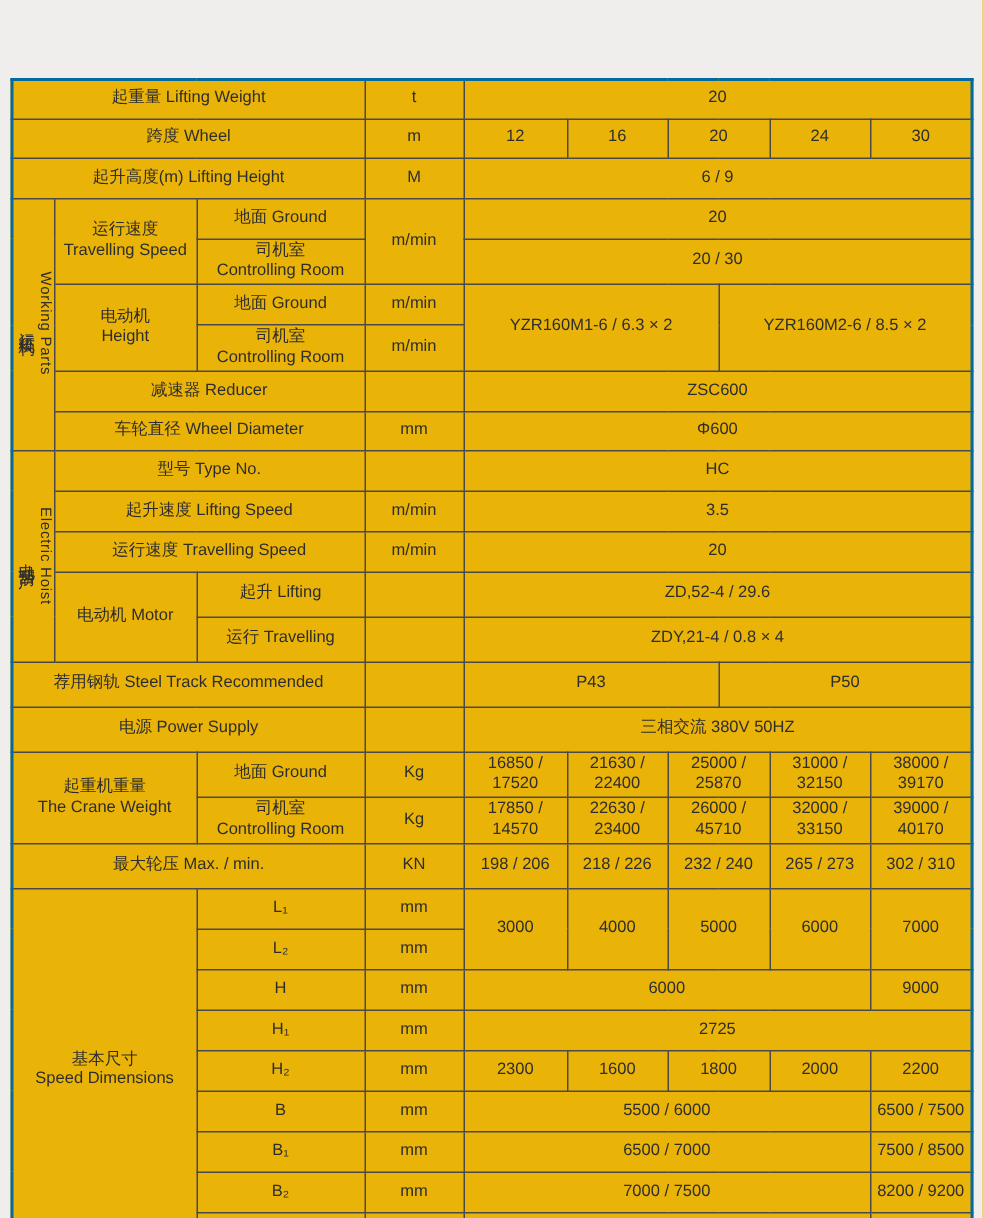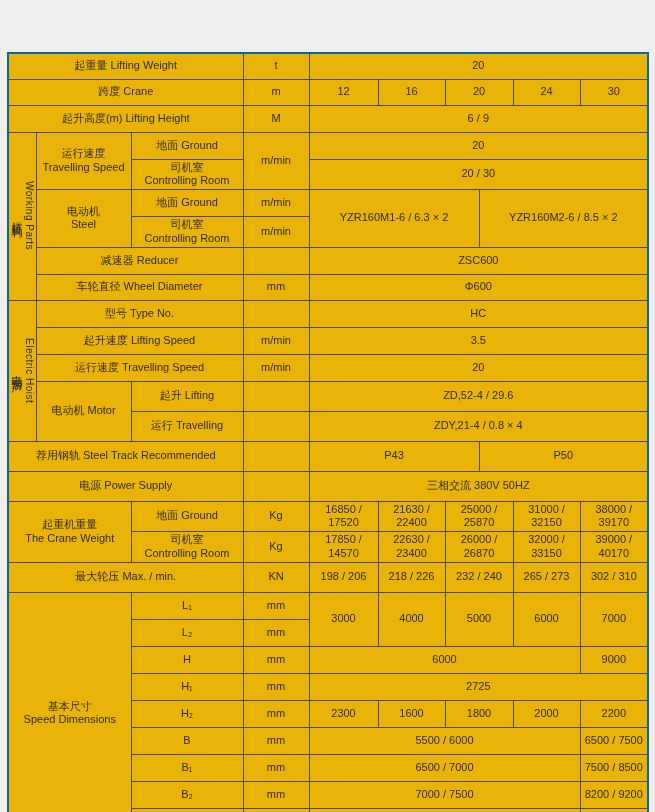--- a/index.html
+++ b/index.html
@@ -72,21 +72,21 @@
   </colgroup>
 
   <tbody>
       <tr class="short">
     <td colspan="3">起重量  Lifting Weight</td>
     <td>t</td>
     <td colspan="10">20</td>
   </tr>
 
   <tr class="short">
-    <td colspan="3">跨度  Crane</td>
+    <td colspan="3">跨度  Wheel</td>
     <td>m</td>
     <td colspan="2">12</td>
     <td colspan="2">16</td>
     <td colspan="2">20</td>
     <td colspan="2">24</td>
     <td colspan="2">30</td>
   </tr>
 
   <tr>
     <td colspan="3">起升高度(m)  Lifting Height</td>
@@ -114,21 +114,21 @@
     <td class="two-line">
       <div>司机室</div>
       <div>Controlling Room</div>
     </td>
     <td colspan="10">20 / 30</td>
   </tr>
 
   <tr>
     <td rowspan="2" class="two-line">
       <div>电动机</div>
-      <div>Steel</div>
+      <div>Height</div>
     </td>
     <td>地面 Ground</td>
     <td>m/min</td>
     <td colspan="5" rowspan="2">YZR160M1-6 / 6.3 × 2</td>
     <td colspan="5" rowspan="2">YZR160M2-6 / 8.5 × 2</td>
   </tr>
 
   <tr>
     <td class="two-line">
       <div>司机室</div>
@@ -237,21 +237,21 @@
     <td colspan="2" class="two-line">
       <div>17850 /</div>
       <div>14570</div>
     </td>
     <td colspan="2" class="two-line">
       <div>22630 /</div>
       <div>23400</div>
     </td>
     <td colspan="2" class="two-line">
       <div>26000 /</div>
-      <div>26870</div>
+      <div>45710</div>
     </td>
     <td colspan="2" class="two-line">
       <div>32000 /</div>
       <div>33150</div>
     </td>
     <td colspan="2" class="two-line">
       <div>39000 /</div>
       <div>40170</div>
     </td>
   </tr>

